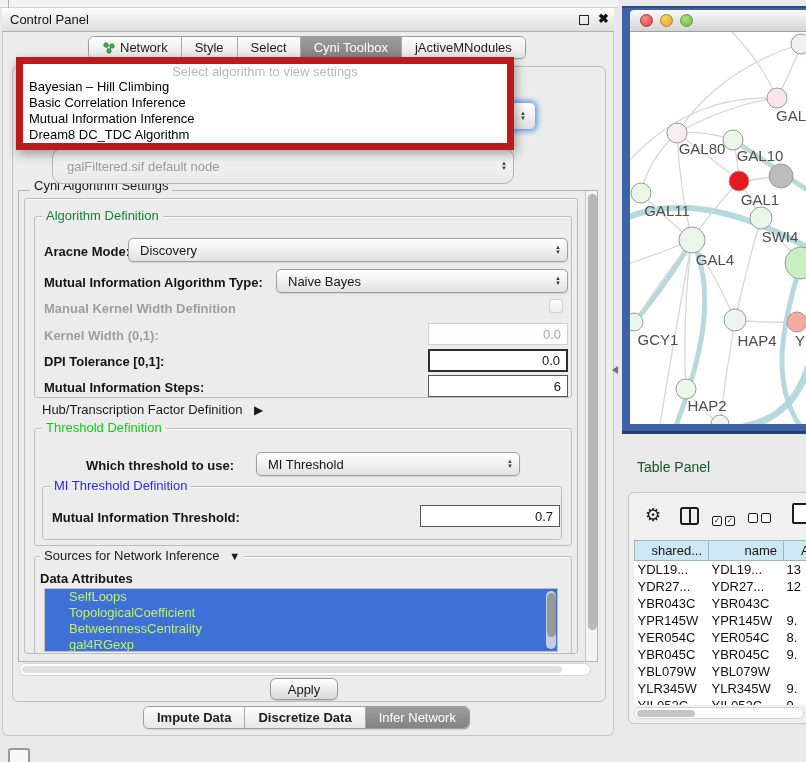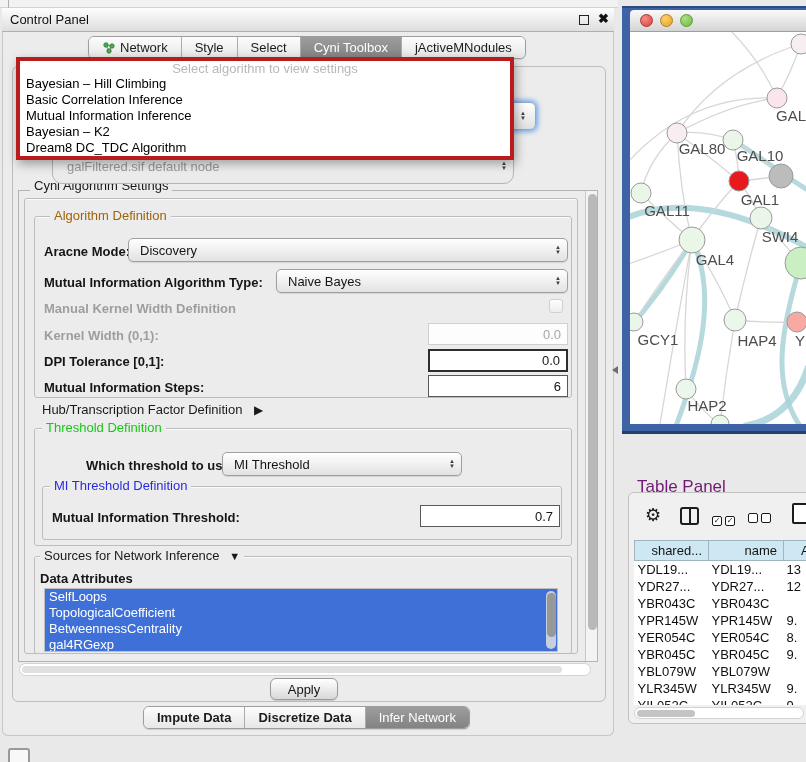--- a/index.html
+++ b/index.html
@@ -8,40 +8,40 @@
   .a{position:absolute}
   
   .titlebar{background:linear-gradient(#fdfdfd,#dedede);border-bottom:1px solid #b0b0b0;display:flex;align-items:center}
   .panelbody{background:#ececec;border:1px solid #c6c6c6;border-top:none;border-radius:0 0 6px 6px}
   
   .seg{display:inline-flex;border:1px solid #9d9d9d;border-radius:6px;overflow:hidden;background:#f4f4f4;box-shadow:0 1px 1px rgba(0,0,0,.12)}
   .seg-item{padding:3px 13px;font-size:13px;color:#1c1c1c;background:linear-gradient(#fcfcfc,#e7e7e7);border-right:1px solid #ababab;display:flex;align-items:center;gap:5px;white-space:nowrap}
   .seg-item:last-child{border-right:none}
   .seg-sel{background:linear-gradient(#9d9d9d,#838383);color:#fff}
   
-  .popup{background:#fff;border:4px solid #b91c1c;box-shadow:2px 4px 10px rgba(0,0,0,.35);z-index:30}
+  .popup{background:#fff;border:7px solid #b91c1c;box-shadow:2px 4px 10px rgba(0,0,0,.35);z-index:30}
   .dd-prompt{color:#b8b8b8;text-align:center;height:15px;line-height:15px;font-size:13px}
   .dd-item{height:16px;line-height:16px;padding:0 6px;color:#000;font-size:13px;white-space:nowrap}
   .dd-item.b{font-weight:bold}
   
   .grp{position:absolute;border:1px solid #bcbcbc;border-radius:3px;box-shadow:inset 0 1px 0 rgba(255,255,255,.8)}
   .gtitle{position:absolute;font-size:13px;line-height:14px;background:#ececec;padding:0 4px;white-space:nowrap;z-index:2}
   .lbl{position:absolute;font-size:13px;font-weight:bold;white-space:nowrap}
   .dis{color:#9e9e9e}
   
   .combo{position:absolute;height:24px;border:1px solid #9f9f9f;border-radius:5px;background:linear-gradient(#ffffff,#e2e2e2);display:flex;align-items:center;padding-left:11px;font-size:13px;box-shadow:0 1px 1px rgba(0,0,0,.1)}
   .arr{position:absolute;right:6px;top:50%;transform:translateY(-50%);display:flex;flex-direction:column;align-items:center;font-size:6px;line-height:5px;color:#3c3c3c}
   
   .field{position:absolute;background:#fff;font-size:13px;display:flex;align-items:center;justify-content:flex-end;padding-right:6px}
   .f-dis{border:1px solid #cfcfcf;color:#a6a6a6;background:#fdfdfd}
   .f-focus{border:2px solid #2e2e2e}
   .f-norm{border:1px solid #585858}
   
   .srclist{position:absolute;background:#fff;border:1px solid #bfbfbf;overflow:hidden}
-  .src-item{height:16px;line-height:16px;padding-left:4px;background:#3e70d8;color:#ffffff;font-size:13px;white-space:nowrap}
+  .src-item{height:16px;line-height:16px;padding-left:24px;background:#3e70d8;color:#bef264;font-size:13px;white-space:nowrap}
   
   .btn{position:absolute;border:1px solid #9a9a9a;border-radius:6px;background:linear-gradient(#ffffff,#d9d9d9);font-size:13px;display:flex;align-items:center;justify-content:center;box-shadow:0 1px 1px rgba(0,0,0,.15)}
   
   .sbtrack-v{position:absolute;background:#f3f3f3;border-left:1px solid #c8c8c8}
   .sbthumb{position:absolute;background:#b9b9b9;border-radius:5px}
   .sbtrack-h{position:absolute;background:#fff;border:1px solid #d2d2d2;border-radius:7px}
   
   .netframe{background:#3d63a6}
   .nettitle{background:linear-gradient(#fafafa,#d4d4d4);border-bottom:1px solid #9f9f9f;border-radius:4px 0 0 0;display:flex;align-items:center;gap:7px;padding-left:10px}
   .tl{width:13px;height:13px;border-radius:50%}
@@ -109,35 +109,34 @@
       <span>▼</span>
     </span>
 </div>
 
 <div class="a popup" style="left:16px;top:57px;width:498px">
   <div class="dd-prompt">Select algorithm to view settings</div>
   <div>
       <div class="dd-item">Bayesian – Hill Climbing</div>
       <div class="dd-item">Basic Correlation Inference</div>
       <div class="dd-item">Mutual Information Inference</div>
-      <div class="dd-item">Bayesian – K2</div>
       <div class="dd-item">Dream8 DC_TDC Algorithm</div>
     </div>
 </div>
 
 <div class="a" style="left:18px;top:190px;width:580px;height:472px;border:1px solid #b3b3b3;background:#ececec"></div>
 <div class="sbtrack-v a" style="left:585px;top:191px;width:12px;height:470px">
   <div class="sbthumb" style="left:1.5px;top:3px;width:9px;height:436px"></div>
 </div>
 
 <div class="grp" style="left:24px;top:198px;width:554px;height:456px"></div>
 <div class="gtitle" style="left:30px;top:179px;color:#1a1a1a">Cyni Algorithm Settings</div>
 
 <div class="grp" style="left:34px;top:216px;width:538px;height:182px"></div>
-<div class="gtitle" style="left:50px;top:209px;color:#a16207">Algorithm Definition</div>
+<div class="gtitle" style="left:42px;top:209px;color:#15803d">Algorithm Definition</div>
 
 <div class="lbl" style="left:44px;top:244px">Aracne Mode:</div>
 <div class="combo" style="left:128px;top:238px;width:440px">
   <span>Discovery</span>
   <span class="arr">
       <span>▲</span>
       <span>▼</span>
     </span>
 </div>
 
@@ -170,21 +169,21 @@
 
 <div class="a" style="left:42px;top:402px;font-size:13px;color:#1a1a1a;white-space:nowrap">
   <span>Hub/Transcription Factor Definition</span>
   <span style="margin-left:8px;font-size:12px">▶</span>
 </div>
 
 <div class="grp" style="left:34px;top:428px;width:538px;height:118px"></div>
 <div class="gtitle" style="left:42px;top:421px;color:#17c617">Threshold Definition</div>
 
 <div class="lbl" style="left:86px;top:458px">Which threshold to use:</div>
-<div class="combo" style="left:222px;top:452px;width:240px">
+<div class="combo" style="left:256px;top:452px;width:264px">
   <span>MI Threshold</span>
   <span class="arr">
       <span>▲</span>
       <span>▼</span>
     </span>
 </div>
 
 <div class="grp" style="left:42px;top:486px;width:520px;height:54px"></div>
 <div class="gtitle" style="left:50px;top:479px;color:#2a2ae0">MI Threshold Definition</div>
 
@@ -295,21 +294,21 @@
       <text x="127" y="314" text-anchor="middle" font-size="15" font-family="Liberation Sans, sans-serif" fill="#4d4d4d">HAP4</text>
       <circle cx="167" cy="290" r="10" fill="#f8a9a1" stroke="#9a9a9a" stroke-width="1"></circle>
       <text x="165" y="314" text-anchor="start" font-size="15" font-family="Liberation Sans, sans-serif" fill="#4d4d4d">Y</text>
       <circle cx="56" cy="357" r="10" fill="#eaf7ea" stroke="#9a9a9a" stroke-width="1"></circle>
       <text x="77" y="379" text-anchor="middle" font-size="15" font-family="Liberation Sans, sans-serif" fill="#4d4d4d">HAP2</text>
       <circle cx="90" cy="392" r="9" fill="#eaf7ea" stroke="#9a9a9a" stroke-width="1"></circle>
     </svg>
 </div>
 <div class="a" style="left:622px;top:431px;width:184px;height:3px;background:#24406f"></div>
 
-<span class="a" style="left:637px;top:477px;font-size:17px;color:#701a75">Table Panel</span>
+<span class="a" style="left:637px;top:459px;font-size:14px;color:#14532d">Table Panel</span>
 <div class="a" style="left:628px;top:492px;width:186px;height:232px;background:#f0f0f0;border:1px solid #c2c2c2;border-radius:6px"></div>
 
 <span class="a" style="left:645px;top:504px;font-size:18px;color:#1c1c1c">⚙</span>
 <span class="a" style="left:680px;top:507px;width:19px;height:18px;border:2px solid #1c1c1c;border-radius:3px">
   <span class="a" style="left:6.5px;top:0;width:2px;height:14px;background:#1c1c1c"></span>
 </span>
 <span class="a" style="left:712px;top:511px;white-space:nowrap"><span class="cb">✓</span><span class="cb">✓</span></span>
 <span class="a" style="left:748px;top:511px;white-space:nowrap"><span class="cb"></span><span class="cb"></span></span>
 <span class="a" style="left:792px;top:503px;width:16px;height:21px;border:2px solid #1c1c1c;border-radius:2px;background:#fff"></span>
 

